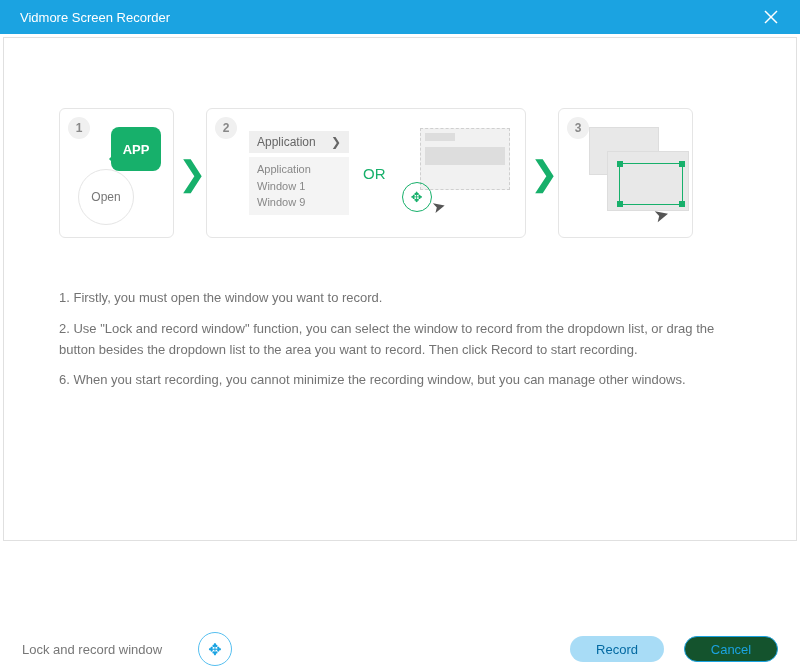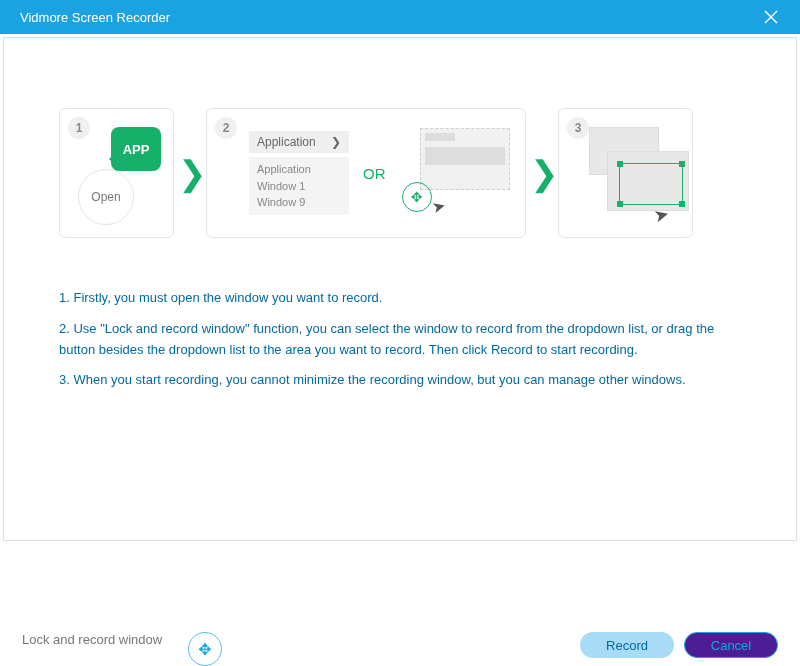--- a/index.html
+++ b/index.html
@@ -31,34 +31,34 @@
     .mini .cursor{position:absolute;bottom:2px;left:32px;font-size:16px;color:#555;transform:rotate(-15deg)}
     .card3{width:135px;height:130px}
     .c3g{position:absolute;top:18px;left:30px;width:90px;height:95px}
     .c3g .gw{position:absolute;background:#e8e8e8;border:1px solid #ddd}
     .c3g .gw1{top:0;left:0;width:70px;height:48px}
     .c3g .gw2{top:24px;left:18px;width:82px;height:60px}
     .sel{position:absolute;border:1.5px solid #17b06b;top:36px;left:30px;width:64px;height:42px}
     .sel i{position:absolute;width:6px;height:6px;background:#17b06b}
     .sel i:nth-child(1){top:-3px;left:-3px}.sel i:nth-child(2){top:-3px;right:-3px}.sel i:nth-child(3){bottom:-3px;left:-3px}.sel i:nth-child(4){bottom:-3px;right:-3px}
     .c3g .cursor{position:absolute;bottom:-4px;right:10px;font-size:18px;color:#555;transform:rotate(-15deg)}
-    .instr{font-size:13px;color:#0369a1;line-height:1.6;margin-top:18px}
+    .instr{font-size:13px;color:#737373;line-height:1.6;margin-top:18px}
     .instr p{margin-bottom:10px}
     .bottom{position:absolute;left:0;right:0;bottom:0;padding:14px 22px 0}
-    .row{display:flex;gap:10px}
+    .row{display:flex;align-items:center;gap:20px}
     .row-label{font-size:13px;color:#777;width:148px}
     .dropdown{flex:0 0 308px;position:relative}
     .dd-box{border:1px solid #bfbfbf;height:26px;display:flex;align-items:center;padding:0 8px;font-size:12px;color:#888;justify-content:space-between;background:#fff}
     .dd-box .caret{color:#888}
     .dd-open{position:absolute;top:26px;left:0;right:0;border:1px solid #bfbfbf;border-top:none;background:#fff;z-index:10}
     .dd-open div{font-size:12.5px;color:#222;padding:2px 6px;line-height:1.4}
     .drag-btn{width:34px;height:34px;border:1.5px solid #56bff0;border-radius:50%;display:flex;align-items:center;justify-content:center;color:#1ba3e1;font-size:16px;margin-left:8px}
     .btn{width:94px;height:26px;border-radius:13px;font-size:13px;display:flex;align-items:center;justify-content:center;cursor:pointer}
     .btn-record{background:#a8dcf6;color:#0369a1;margin-left:auto}
-    .btn-cancel{background:#4c1d95;border:1.5px solid #1ba3e1;color:#1ba3e1}
+    .btn-cancel{background:#14532d;border:1.5px solid #1ba3e1;color:#1ba3e1}
   </style>
 </head>
 <body>
 
 <div class="titlebar">
   <span>Vidmore Screen Recorder</span>
   <span class="close-x">
     <svg viewBox="0 0 18 18">
         <line x1="3" y1="3" x2="15" y2="15"></line>
         <line x1="15" y1="3" x2="3" y2="15"></line>
@@ -107,21 +107,21 @@
             <i></i>
           </div>
         <div class="cursor">➤</div>
       </div>
     </div>
   </div>
 
   <div class="instr">
     <p>1. Firstly, you must open the window you want to record.</p>
     <p>2. Use "Lock and record window" function, you can select the window to record from the dropdown list, or drag the button besides the dropdown list to the area you want to record. Then click Record to start recording.</p>
-    <p>3. When you start recording, you cannot minimize the recording window, but you can manage other windows.</p>
+    <p>6. When you start recording, you cannot minimize the recording window, but you can manage other windows.</p>
   </div>
 </div>
 
 <div class="bottom">
   <div class="row">
     <div class="row-label">Lock and record window</div>
     <div class="drag-btn">✥</div>
     <div class="btn btn-record">Record</div>
     <div class="btn btn-cancel">Cancel</div>
   </div>

